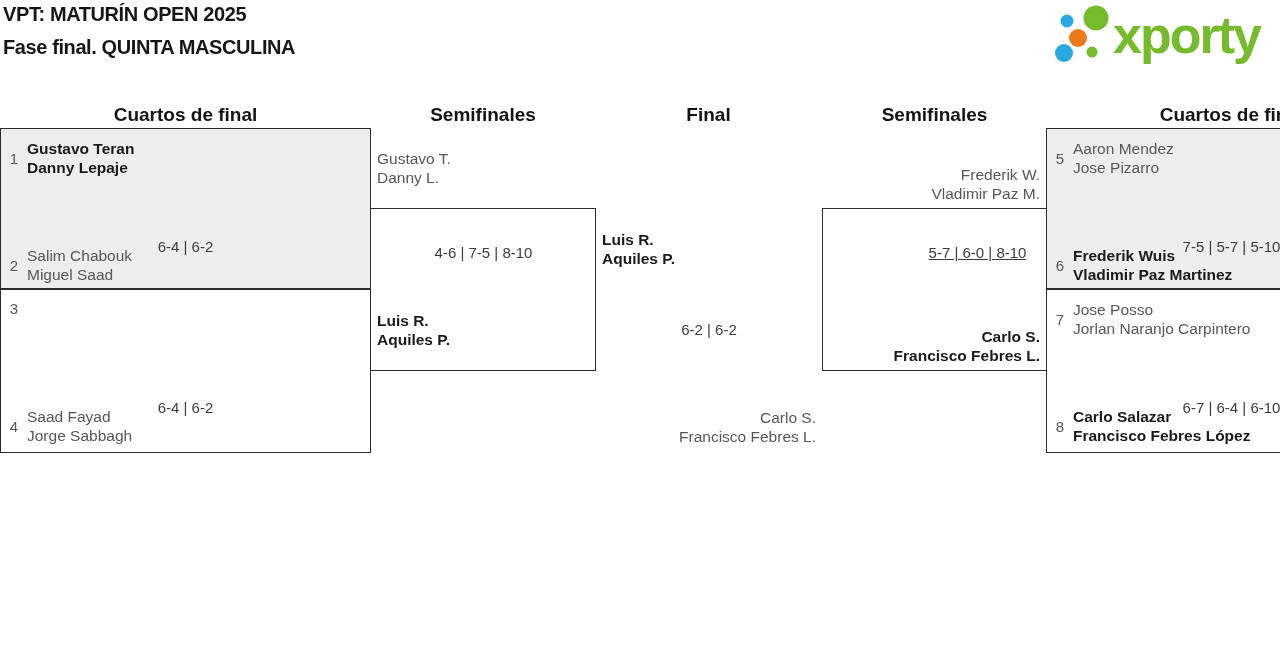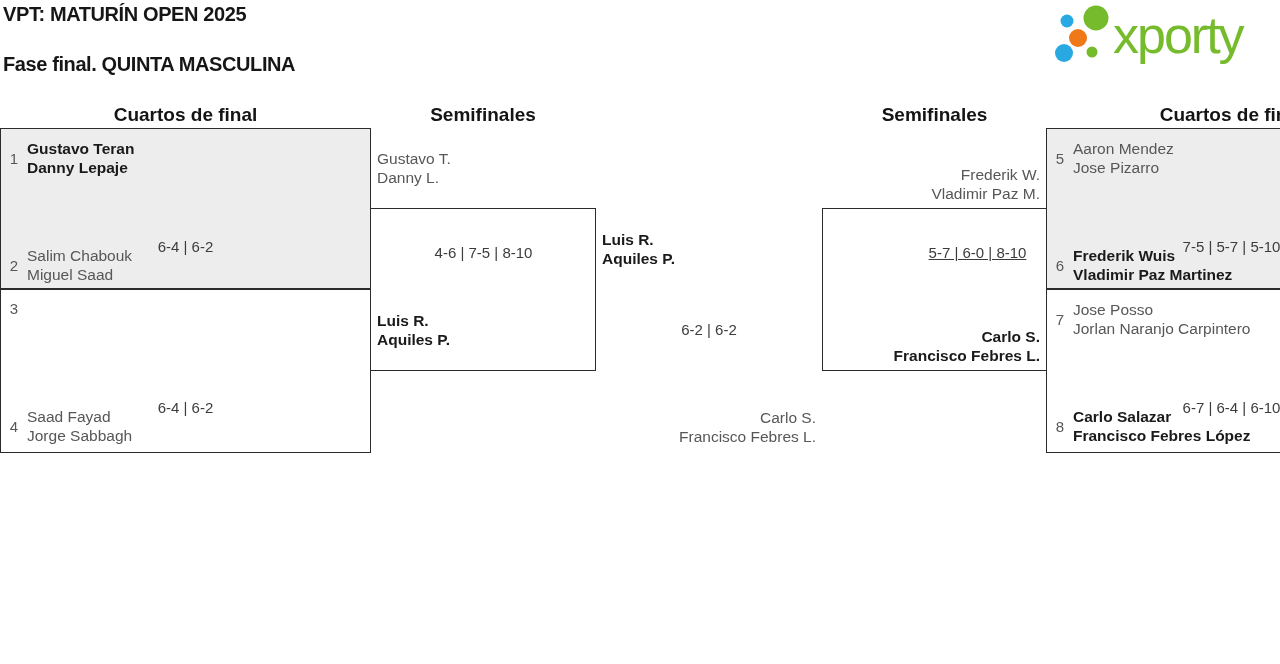--- a/index.html
+++ b/index.html
@@ -8,29 +8,29 @@
     background:#ffffff;
     font-family:"Liberation Sans","DejaVu Sans",sans-serif;
     color:var(--text-dark,#1a1a1a);
   }
   
   .title-line1, .title-line2 {
     position:absolute; left:3px; font-size:20px; font-weight:bold;
     color:#161616; letter-spacing:-0.4px; white-space:nowrap;
   }
   .title-line1 { top:3px; }
-  .title-line2 { top:36px;margin-top:17px; }
+  .title-line2 { top:36px; }
   .logo { position:absolute; left:1044px; top:0; width:236px; height:75px; cursor:pointer; }
   .logo-dots { position:absolute; left:0; top:0; }
   .c-green { fill:var(--brand-green,#75bb2b); }
   .c-blue  { fill:var(--brand-blue,#29a9e1); }
   .c-orange{ fill:var(--brand-orange,#ef7918); }
   .logo-text {
     position:absolute; left:69px; top:7px; font-size:52px; line-height:56px;
-    font-weight:normal; letter-spacing:-2px; color:var(--brand-green,#75bb2b);
+    font-weight:bold; letter-spacing:-2px; color:var(--brand-green,#75bb2b);
     white-space:nowrap;
   }
   
   .round-h {
     position:absolute; top:104px; height:18px; font-size:19px; font-weight:bold;
     color:#141414; text-align:center; white-space:nowrap;
   }
   .rh-0 { left:0;      width:371px; }
   .rh-1 { left:370px;  width:226px; }
   .rh-2 { left:595px;  width:227px; }
@@ -91,20 +91,21 @@
       <circle class="c-green" cx="52" cy="18" r="12.5"></circle>
       <circle class="c-orange" cx="34" cy="38" r="9"></circle>
       <circle class="c-blue" cx="20" cy="53" r="9"></circle>
       <circle class="c-green" cx="48" cy="52" r="5.5"></circle>
     </svg>
     <span class="logo-text">xporty</span>
   </div>
 
   <div class="round-h rh-0">Cuartos de final</div>
   <div class="round-h rh-1">Semifinales</div>
+  <div class="round-h rh-2">Final</div>
   <div class="round-h rh-3">Semifinales</div>
   <div class="round-h rh-4">Cuartos de final</div>
 
   <div class="box qf-1">
     <div class="entry e-top">
       <span class="seed">1</span>
       <div class="names win">
         <div>Gustavo Teran</div>
         <div>Danny Lepaje</div>
       </div>

